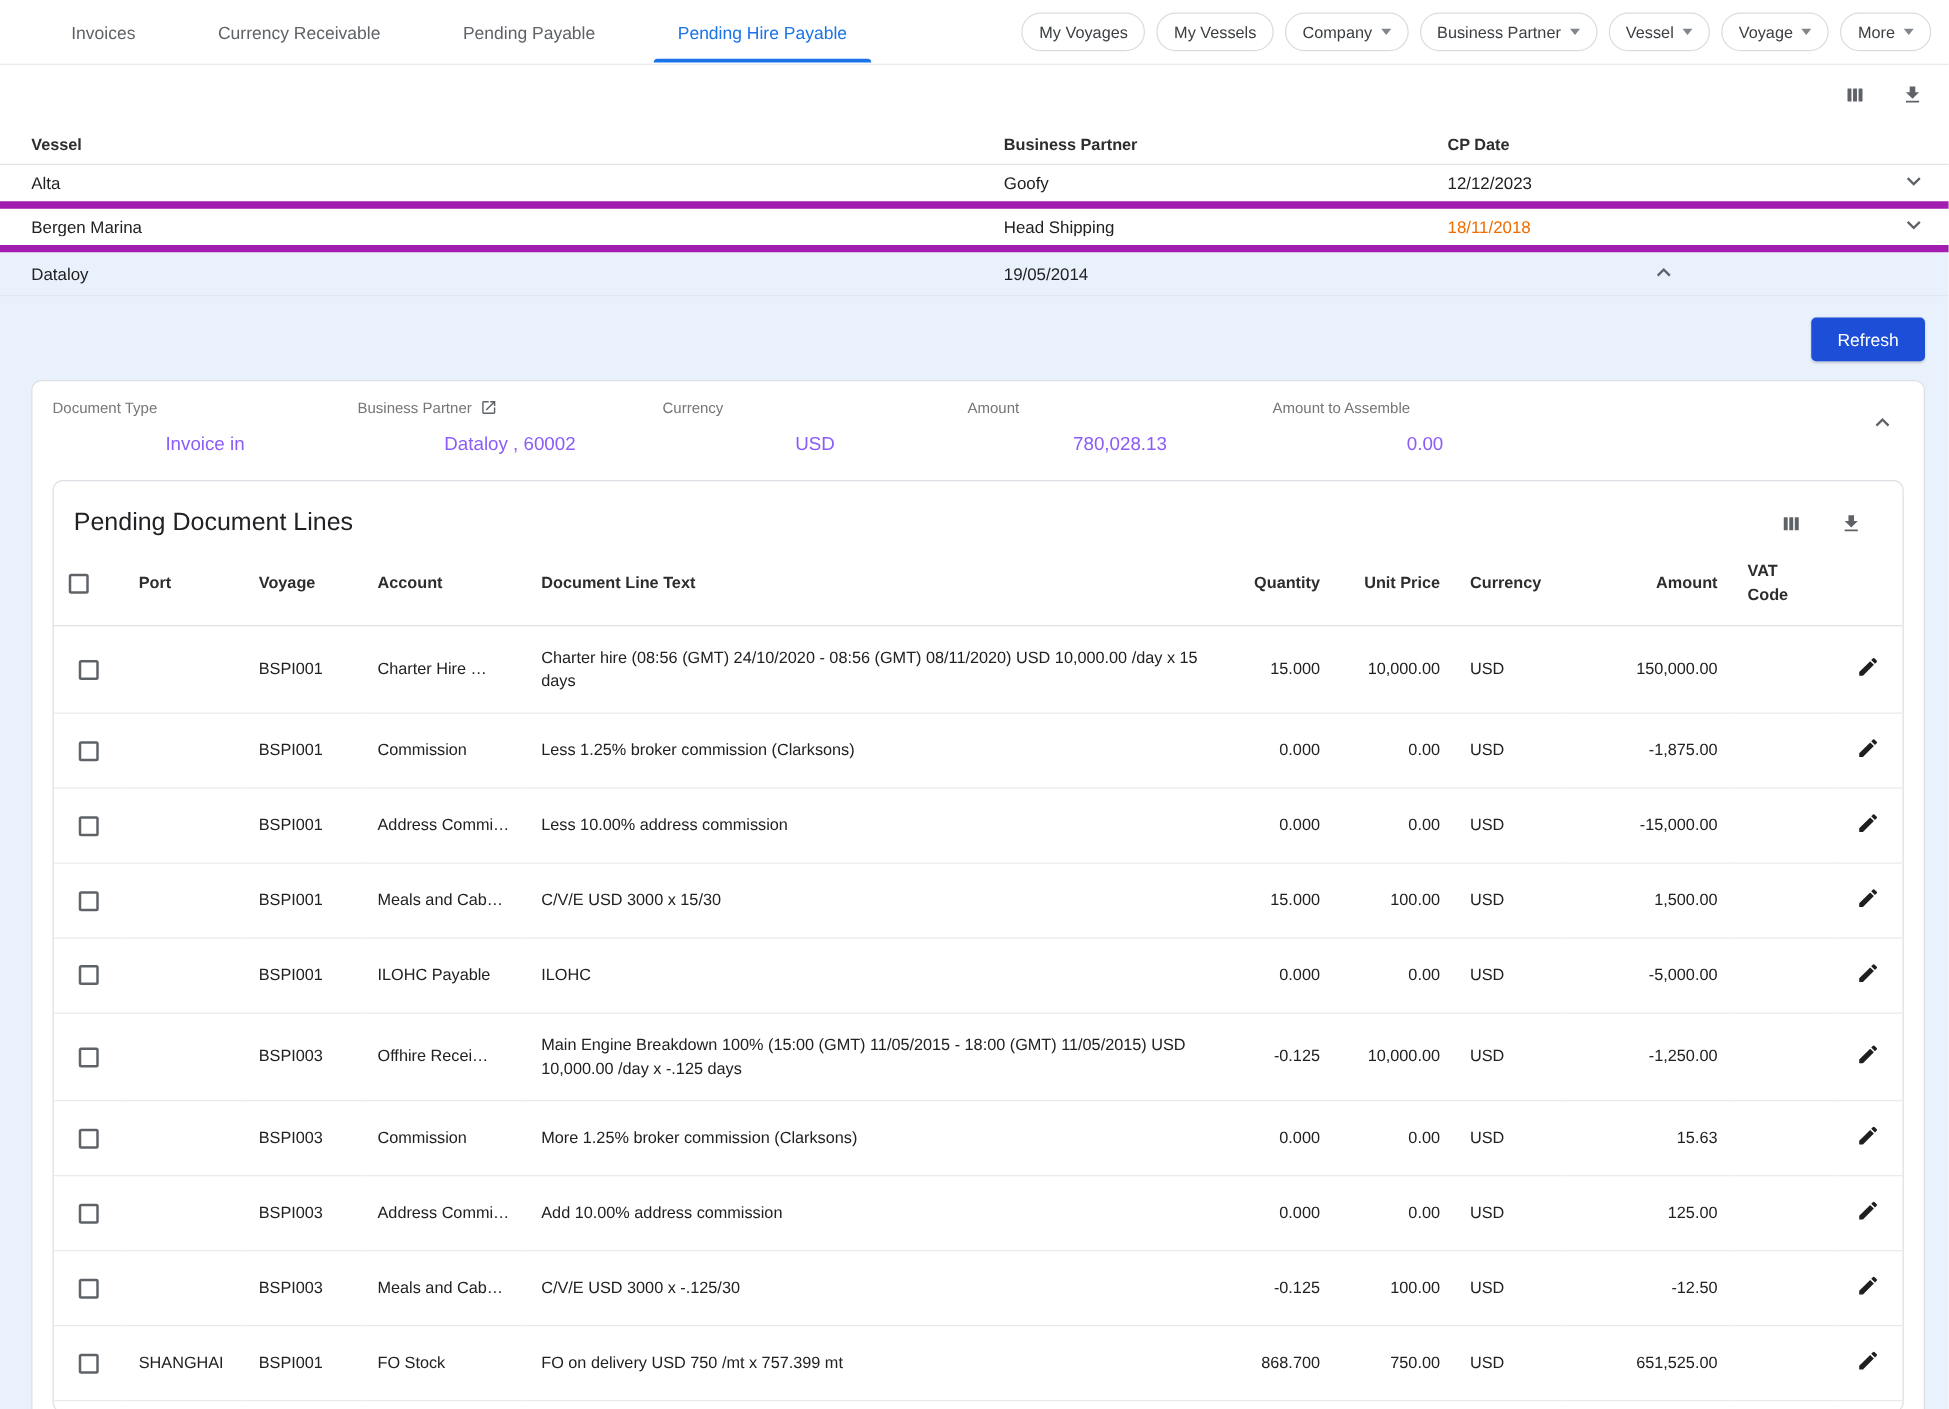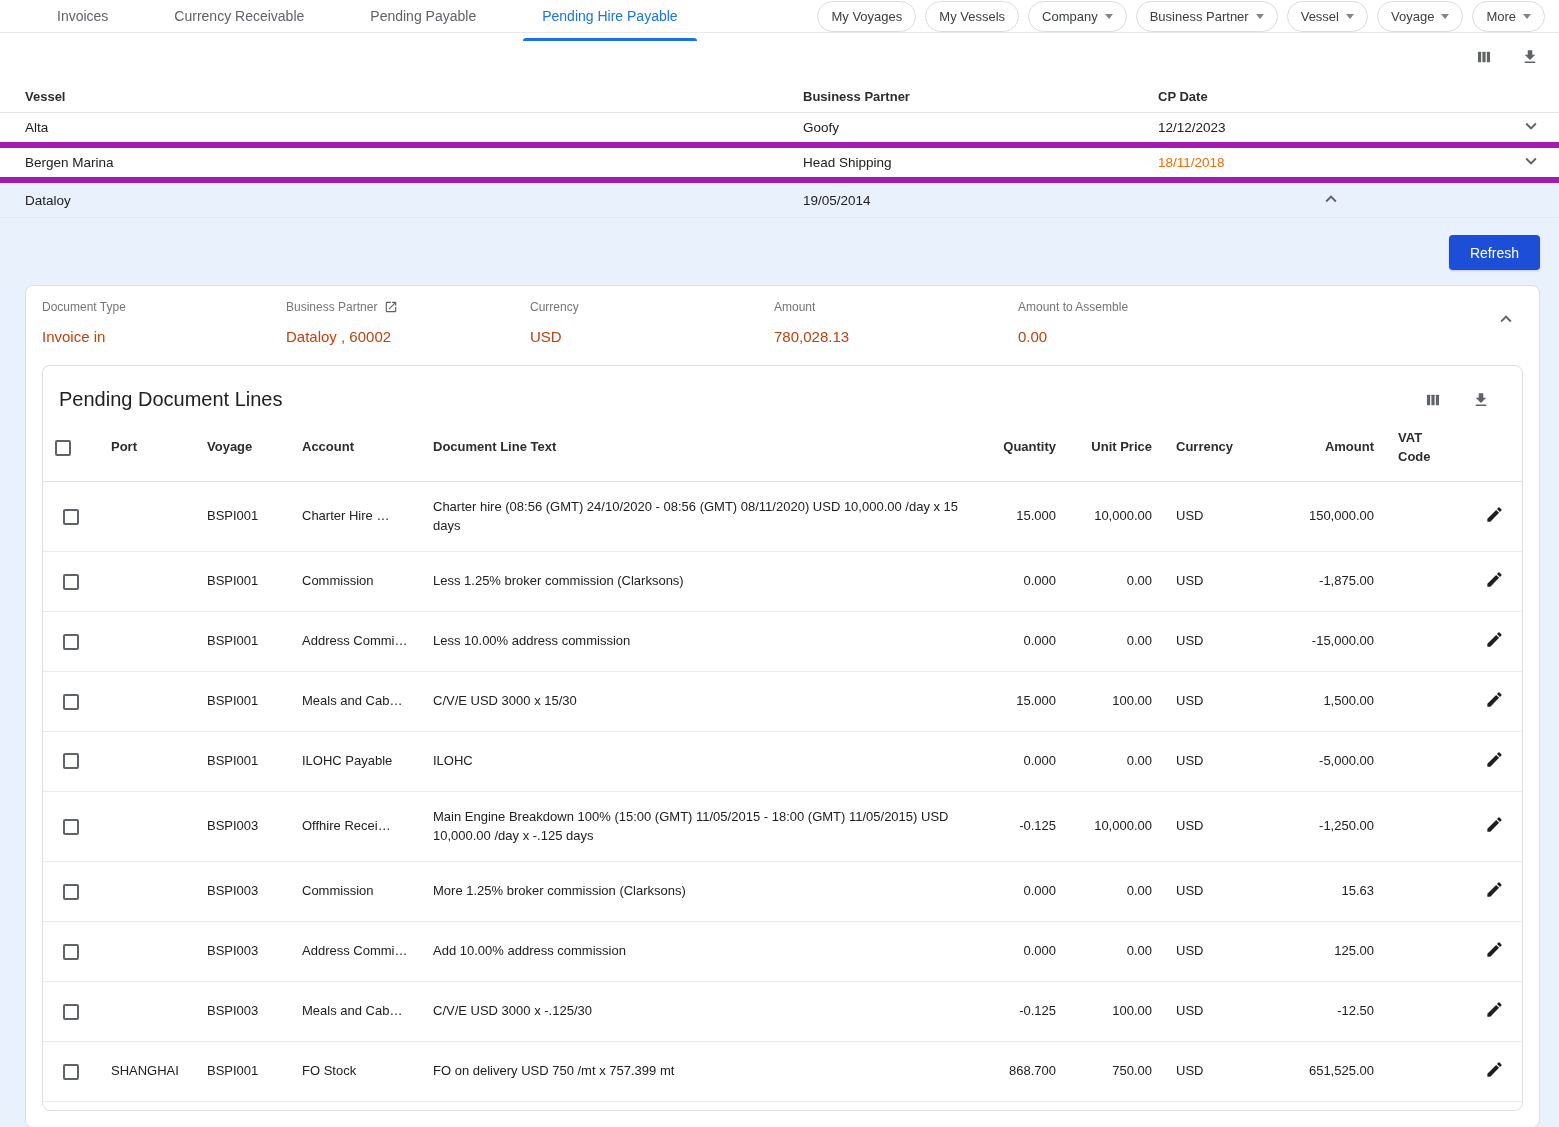--- a/index.html
+++ b/index.html
@@ -8,21 +8,21 @@
     width: 1559px;
     font-family: "Liberation Sans", sans-serif;
     color: #202124;
     -webkit-font-smoothing: antialiased;
   }
 
   
   .topbar {
     display: flex;
     align-items: center;
-    height: 33px;
+    height: 52px;
     border-bottom: 1px solid #e8eaed;
     padding-left: 24px;
     padding-right: 14px;
   }
   .tabs { display: flex; align-items: stretch; height: 49px; }
   .tab {
     position: relative;
     display: flex;
     align-items: center;
     padding: 0 33px;
@@ -121,24 +121,24 @@
 
   .doc-card {
     margin: 0 19px 0 25px;
     background: #fff;
     border: 1px solid #dcdfe3;
     border-radius: 8px;
     padding: 14px 16px 16px 16px;
   }
   .doc-head { display: flex; align-items: flex-start; }
   .doc-fields { display: flex; flex: 1; }
-  .field { flex: 0 0 244px; }
+  .field { flex: 0 0 244px; text-align: center; }
   .field-label-row { display: flex; align-items: center; gap: 7px; }
   .field-label { font-size: 12px; color: #767676; }
-  .field-value { margin-top: 14px; font-size: 15px; color: #c2410c; }
+  .field-value { margin-top: 14px; font-size: 15px; color: #8b5cf6; }
   .collapse-btn { margin-top: 6px; margin-right: 4px; }
 
   
   .lines-card {
     margin-top: 20px;
     border: 1px solid #dcdfe3;
     border-radius: 8px;
     background: #fff;
     padding-bottom: 8px;
     overflow: hidden;

